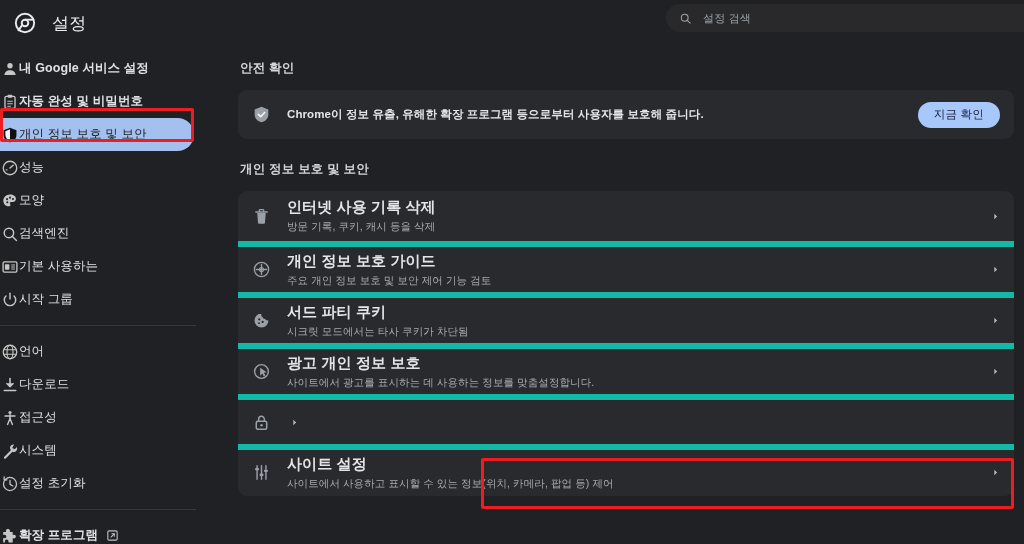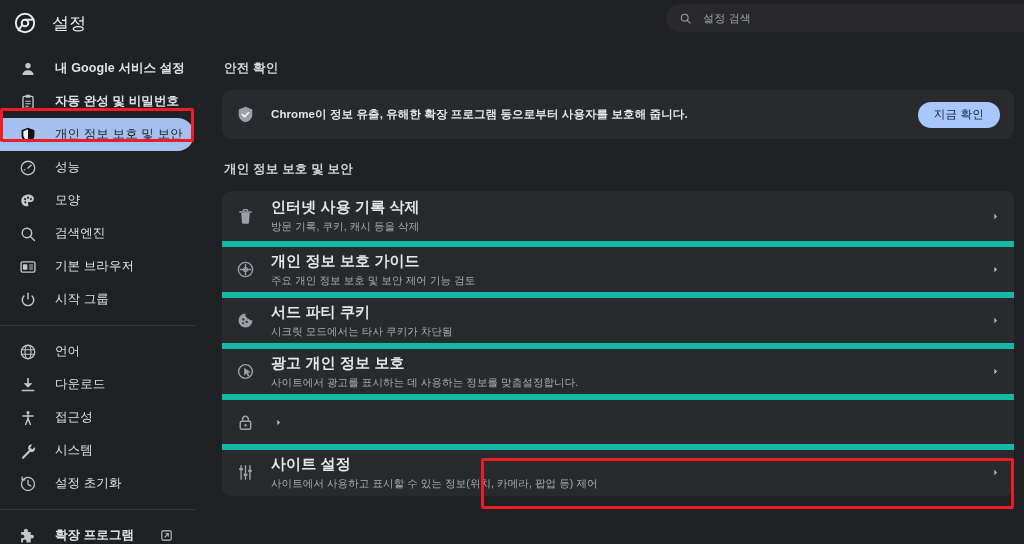--- a/index.html
+++ b/index.html
@@ -47,22 +47,20 @@
   }
 
   .nav-list { padding-top: 6px; }
 
   .nav-item {
     position: relative;
     display: flex;
     align-items: center;
     height: 33px;
     margin: 0 16px 0 0;
-    padding-left: 18px;
-    gap: 18px;
     border-radius: 0 18px 18px 0;
     cursor: pointer;
   }
   .nav-item .nav-icon {
     width: 19px; height: 19px;
     flex: 0 0 19px;
     display: flex; align-items: center; justify-content: center;
     color: #c4c7c5;
   }
   .nav-item .nav-icon svg { width: 18px; height: 18px; display: block; }
@@ -132,21 +130,21 @@
   .search-box .s-icon { width: 13px; height: 13px; color: #9aa0a6; flex: 0 0 13px; }
   .search-box .s-icon svg { width: 13px; height: 13px; display: block; }
   .search-ph {
     font-size: 11px;
     color: #9aa0a6;
     letter-spacing: .2px;
   }
 
   .content {
     position: absolute;
-    left: 12px;
+    left: 28px;
     right: 10px;
     top: 44px;
   }
 
   .sec-title {
     font-size: 12.5px;
     color: #d2d4d7;
     font-weight: 700;
     padding: 16px 0 13px 2px;
     letter-spacing: .2px;
@@ -435,21 +433,21 @@
           </span>
         <span class="nav-label">검색엔진</span>
       </div>
 
       <div class="nav-item">
         <span class="nav-icon">
             <svg viewBox="0 0 24 24">
               <use href="#i-browser-window"></use>
             </svg>
           </span>
-        <span class="nav-label">기본 브라우저</span>
+        <span class="nav-label">기본 사용하는</span>
       </div>
 
       <div class="nav-item">
         <span class="nav-icon">
             <svg viewBox="0 0 24 24">
               <use href="#i-power"></use>
             </svg>
           </span>
         <span class="nav-label">시작 그룹</span>
       </div>

